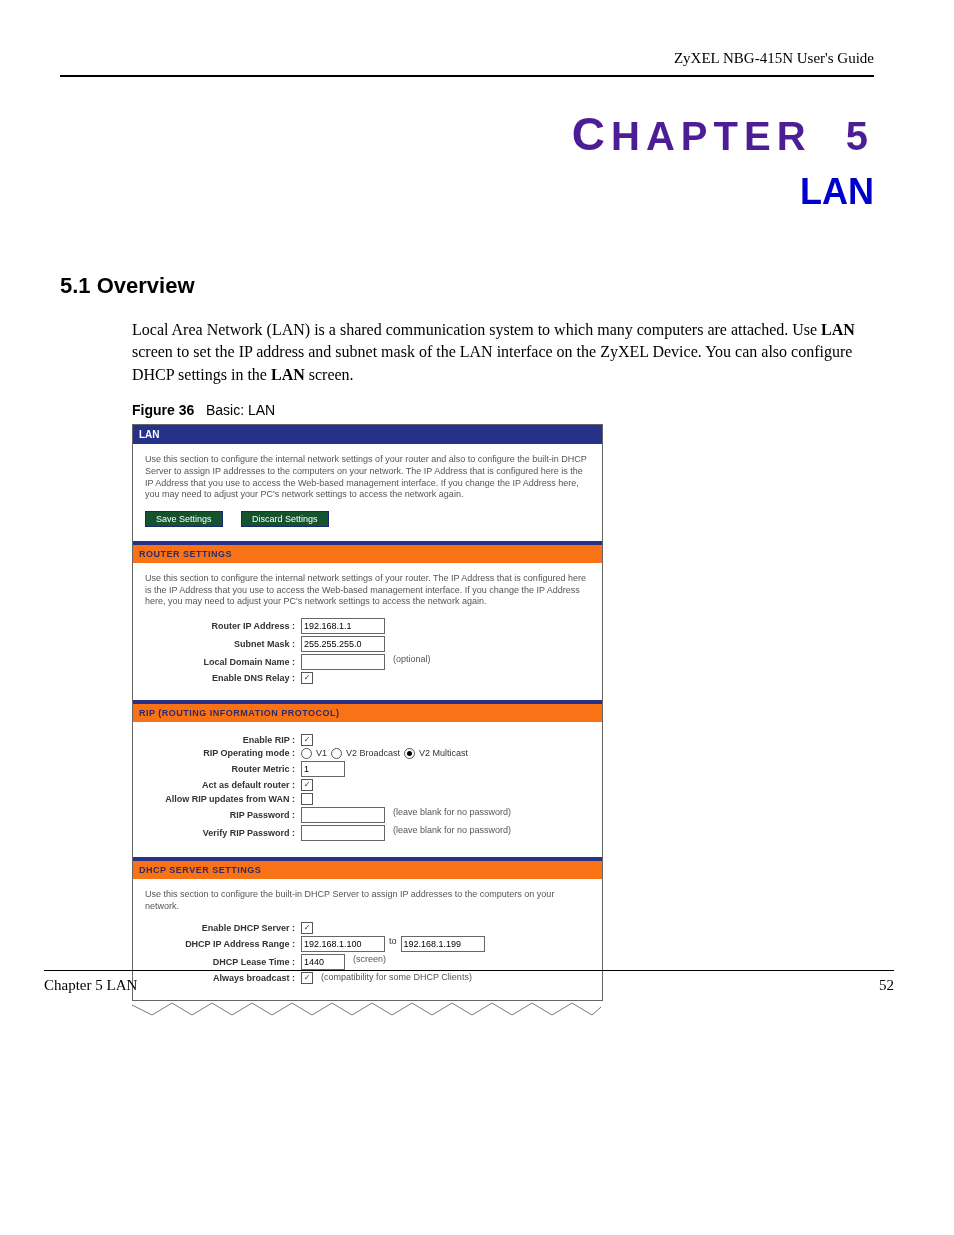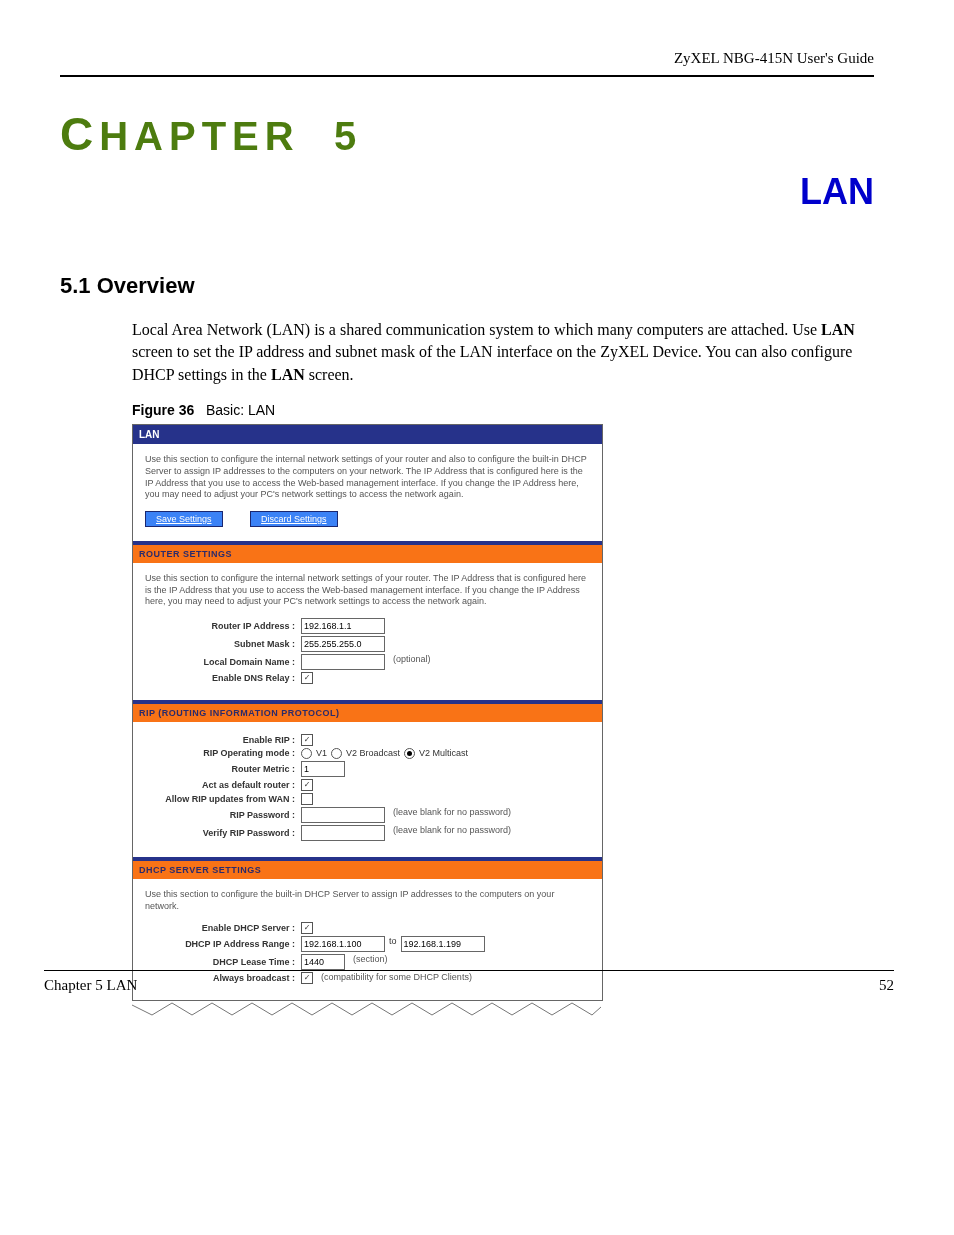--- a/index.html
+++ b/index.html
@@ -20,21 +20,22 @@
     text-align: right;
     font-size: 15px;
     margin-bottom: 8px;
   }
   .top-rule {
     border: none;
     border-top: 2px solid #000;
     margin: 0 0 30px 0;
   }
   .chapter-title {
-    color: #4d7c0f;
+    text-align: right;
+    color: #4c1d95;
     font-family: Arial, Helvetica, sans-serif;
     font-weight: bold;
     font-size: 40px;
     letter-spacing: 6px;
     margin: 0 0 10px 0;
   }
   .chapter-title .chap-c {
     font-size: 46px;
   }
   .chapter-sub {
@@ -94,27 +95,26 @@
     padding: 10px 12px 14px 12px;
   }
   .desc {
     font-size: 9px;
     color: #555;
     line-height: 1.3;
     margin-bottom: 10px;
   }
   .btn {
     display: inline-block;
-    background: #3b82f6;
+    background: #14532d;
     color: #fff;
     font-size: 9px;
     padding: 2px 10px;
     border: 1px solid #1a2770;
-    margin-right: 25px;
-    text-decoration: underline;
+    margin-right: 16px;
   }
   .hr-thin {
     border: none;
     border-top: 2px solid #26328a;
     margin: 0;
   }
   .form-row {
     display: flex;
     align-items: center;
     margin: 2px 0;
@@ -307,21 +307,21 @@
         <div class="form-val">
           <input class="txt-in w-ip" value="192.168.1.100" style="">
           <span>to</span>
           <input class="txt-in w-ip" value="192.168.1.199" style="">
         </div>
       </div>
       <div class="form-row">
         <div class="form-label">DHCP Lease Time :</div>
         <div class="form-val">
             <input class="txt-in w-sm" value="1440" style="">
-            <span class="hint">(section)</span>
+            <span class="hint">(screen)</span>
           </div>
       </div>
       <div class="form-row">
         <div class="form-label">Always broadcast :</div>
         <div class="form-val">
             <span class="chk">✓</span>
             <span class="hint">(compatibility for some DHCP Clients)</span>
           </div>
       </div>
     </div>

